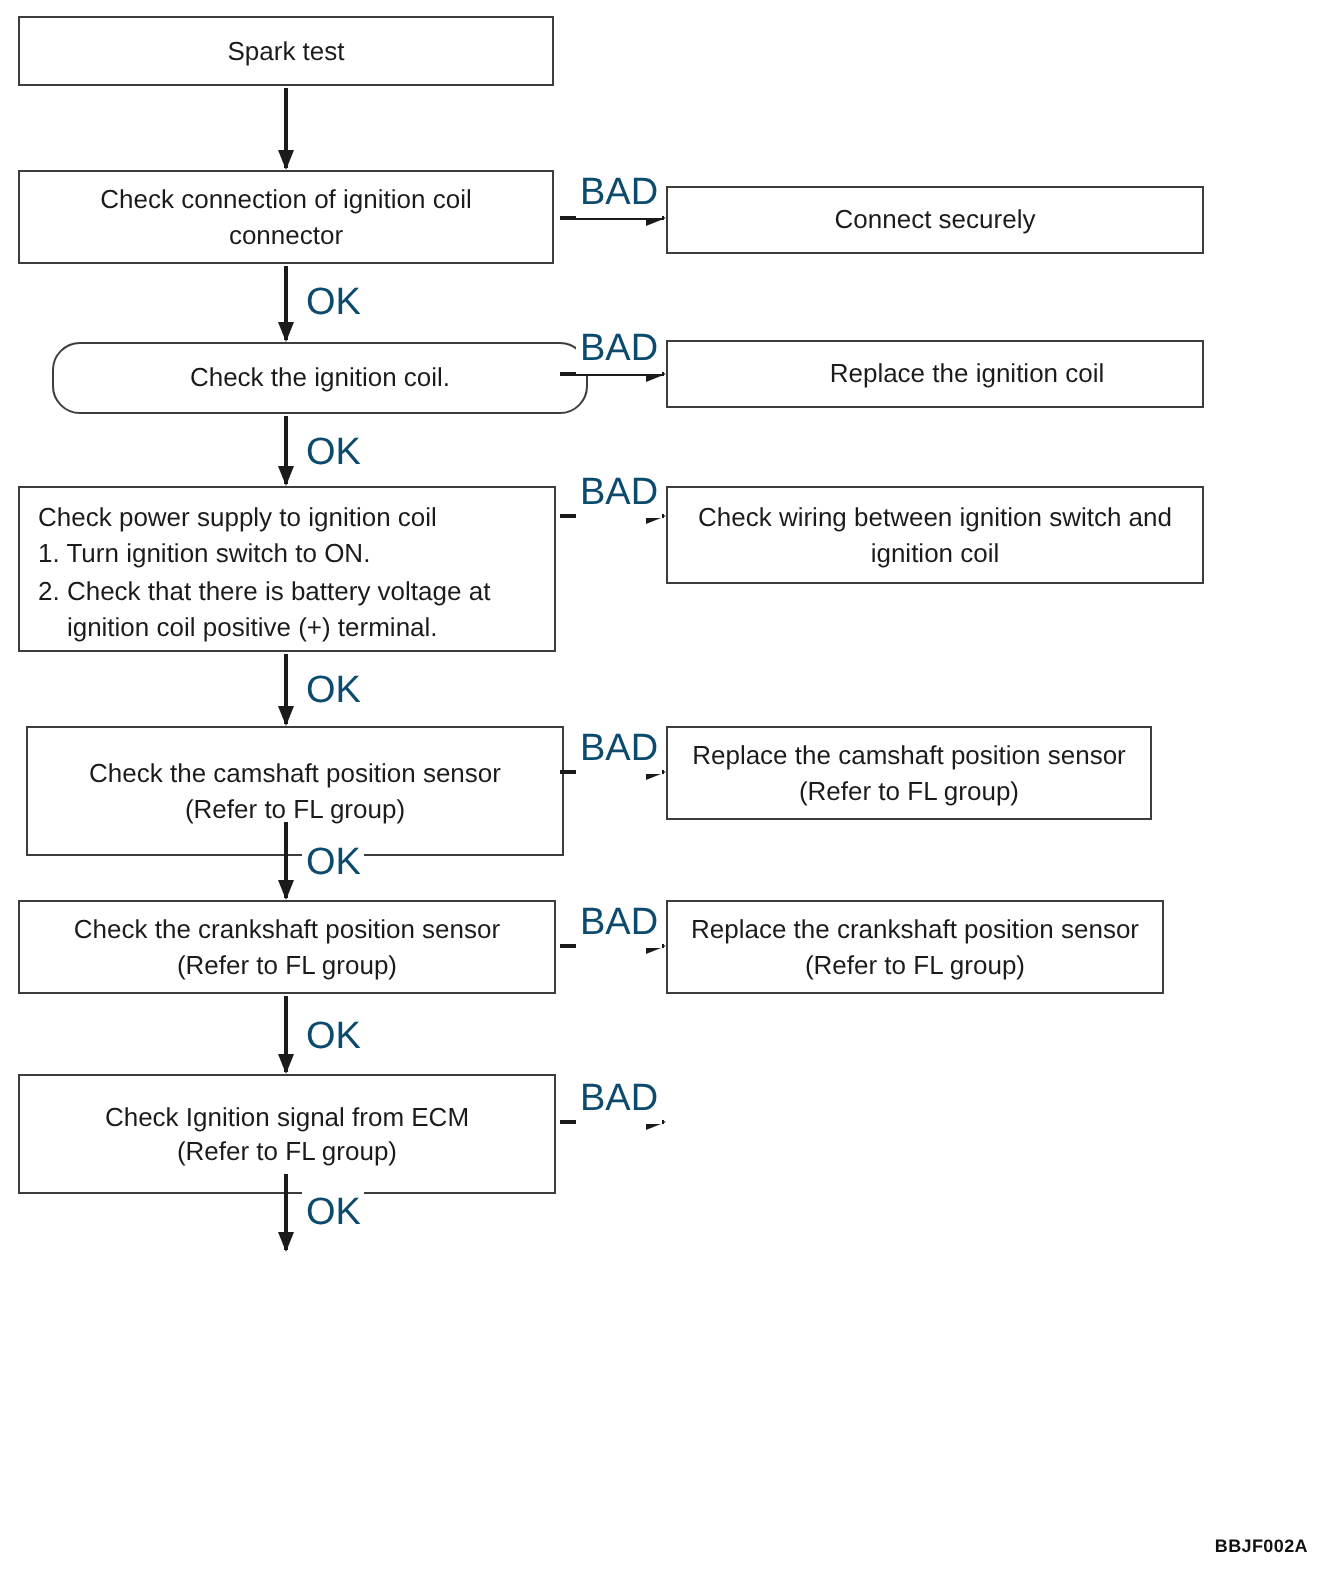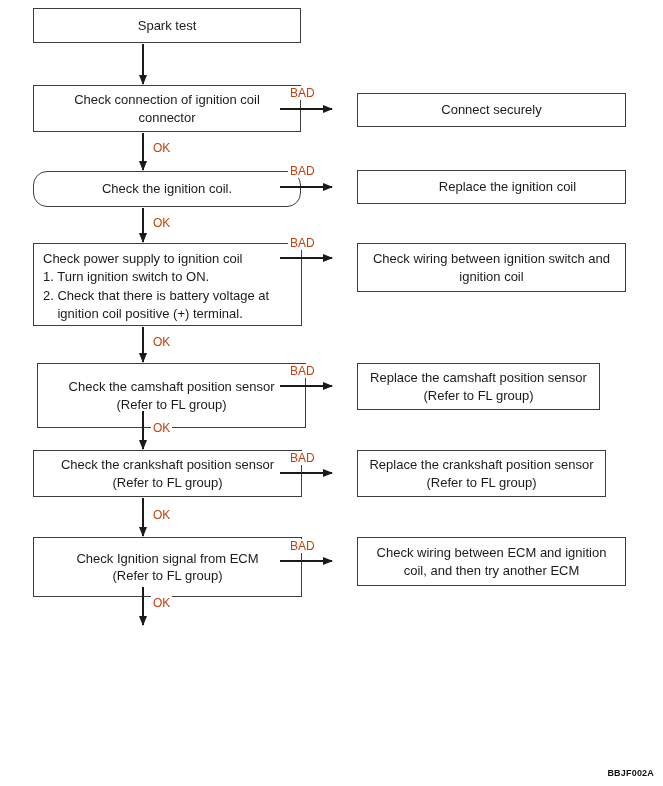--- a/index.html
+++ b/index.html
@@ -18,21 +18,20 @@
     border: 1.5px solid #3d3d3d;
     background: #ffffff;
     display: flex;
     align-items: center;
     justify-content: center;
     text-align: center;
     font-size: 13px;
     line-height: 1.32;
     white-space: pre;
     color: #1b1b1b;
-    margin-left: 24px;
   }
   .box.align-left {
     justify-content: flex-start;
     text-align: left;
     padding: 4px 4px 0 9px;
     line-height: 1.42;
   }
   .arrow-v {
     position: absolute;
     width: 1.5px;
@@ -60,22 +59,22 @@
     position: absolute;
     right: -1px;
     top: 50%;
     transform: translateY(-50%);
     border-top: 4.5px solid transparent;
     border-bottom: 4.5px solid transparent;
     border-left: 10px solid #1a1a1a;
   }
   .flow-label {
     position: absolute;
-    font-size: 12px;
-    color: #c2410c;
+    font-size: 19px;
+    color: #0c4a6e;
     background: #ffffff;
     padding: 0 2px;
     line-height: 1.2;
   }
   .ok-label { left: 151px; }
   .bad-label { left: 288px; }
   .figure-code {
     position: absolute;
     top: 768px;
     right: 9px;
@@ -88,21 +87,21 @@
 </head>
 <body>
 
 <div class="page">
 
   <div class="box" style="left:9px; top:8px; width:268px; height:35px;">Spark test</div>
 
   <div class="box" style="left:9px; top:85px; width:268px; height:47px;">Check connection of ignition coil
 connector</div>
 
-  <div class="box" style="left:9px; top:171px; width:268px; height:36px;border-radius:14px;">Check the ignition coil.</div>
+  <div class="box" style="left:26px; top:171px; width:268px; height:36px;border-radius:14px;">Check the ignition coil.</div>
 
   <div class="box align-left" style="left:9px; top:243px; width:269px; height:83px;">Check power supply to ignition coil
 1. Turn ignition switch to ON.
 2. Check that there is battery voltage at
     ignition coil positive (+) terminal.</div>
 
   <div class="box" style="left:13px; top:363px; width:269px; height:65px;">Check the camshaft position sensor
 (Refer to FL group)</div>
 
   <div class="box" style="left:9px; top:450px; width:269px; height:47px;">Check the crankshaft position sensor
@@ -118,22 +117,20 @@
 
   <div class="box" style="left:333px; top:243px; width:269px; height:49px;">Check wiring between ignition switch and
 ignition coil</div>
 
   <div class="box" style="left:333px; top:363px; width:243px; height:47px;">Replace the camshaft position sensor
 (Refer to FL group)</div>
 
   <div class="box" style="left:333px; top:450px; width:249px; height:47px;">Replace the crankshaft position sensor
 (Refer to FL group)</div>
 
-  <div class="box" style="left:333px; top:537px; width:269px; height:49px;">Check wiring between ECM and ignition
-coil, and then try another ECM</div>
 
   <div class="arrow-v" style="left:142px; top:44px; height:40px;"></div>
   <div class="arrow-v" style="left:142px; top:133px; height:37px;"></div>
   <div class="arrow-v" style="left:142px; top:208px; height:34px;"></div>
   <div class="arrow-v" style="left:142px; top:327px; height:35px;"></div>
   <div class="arrow-v" style="left:142px; top:411px; height:38px;"></div>
   <div class="arrow-v" style="left:142px; top:498px; height:38px;"></div>
   <div class="arrow-v" style="left:142px; top:587px; height:38px;"></div>
 
   <div class="flow-label ok-label" style="top:141px;">OK</div>

